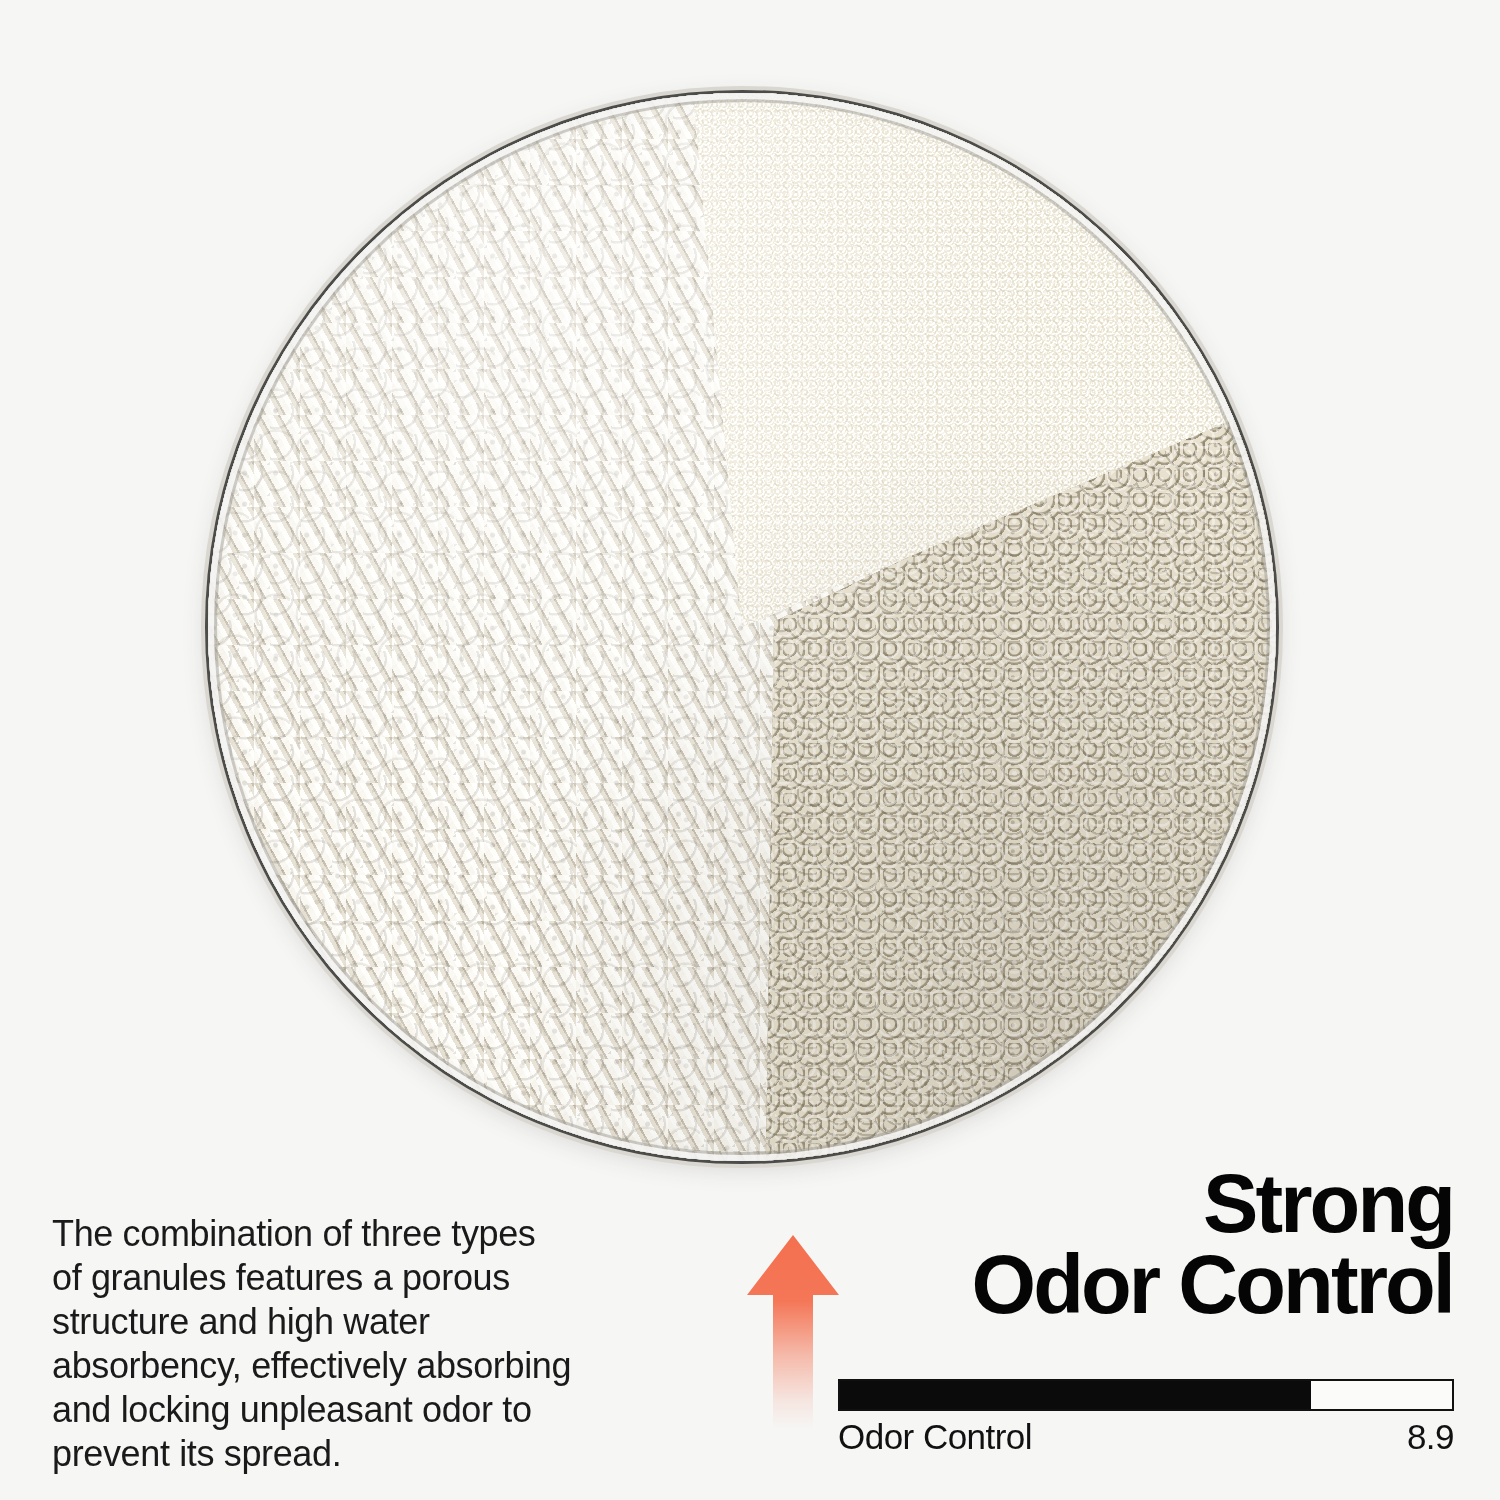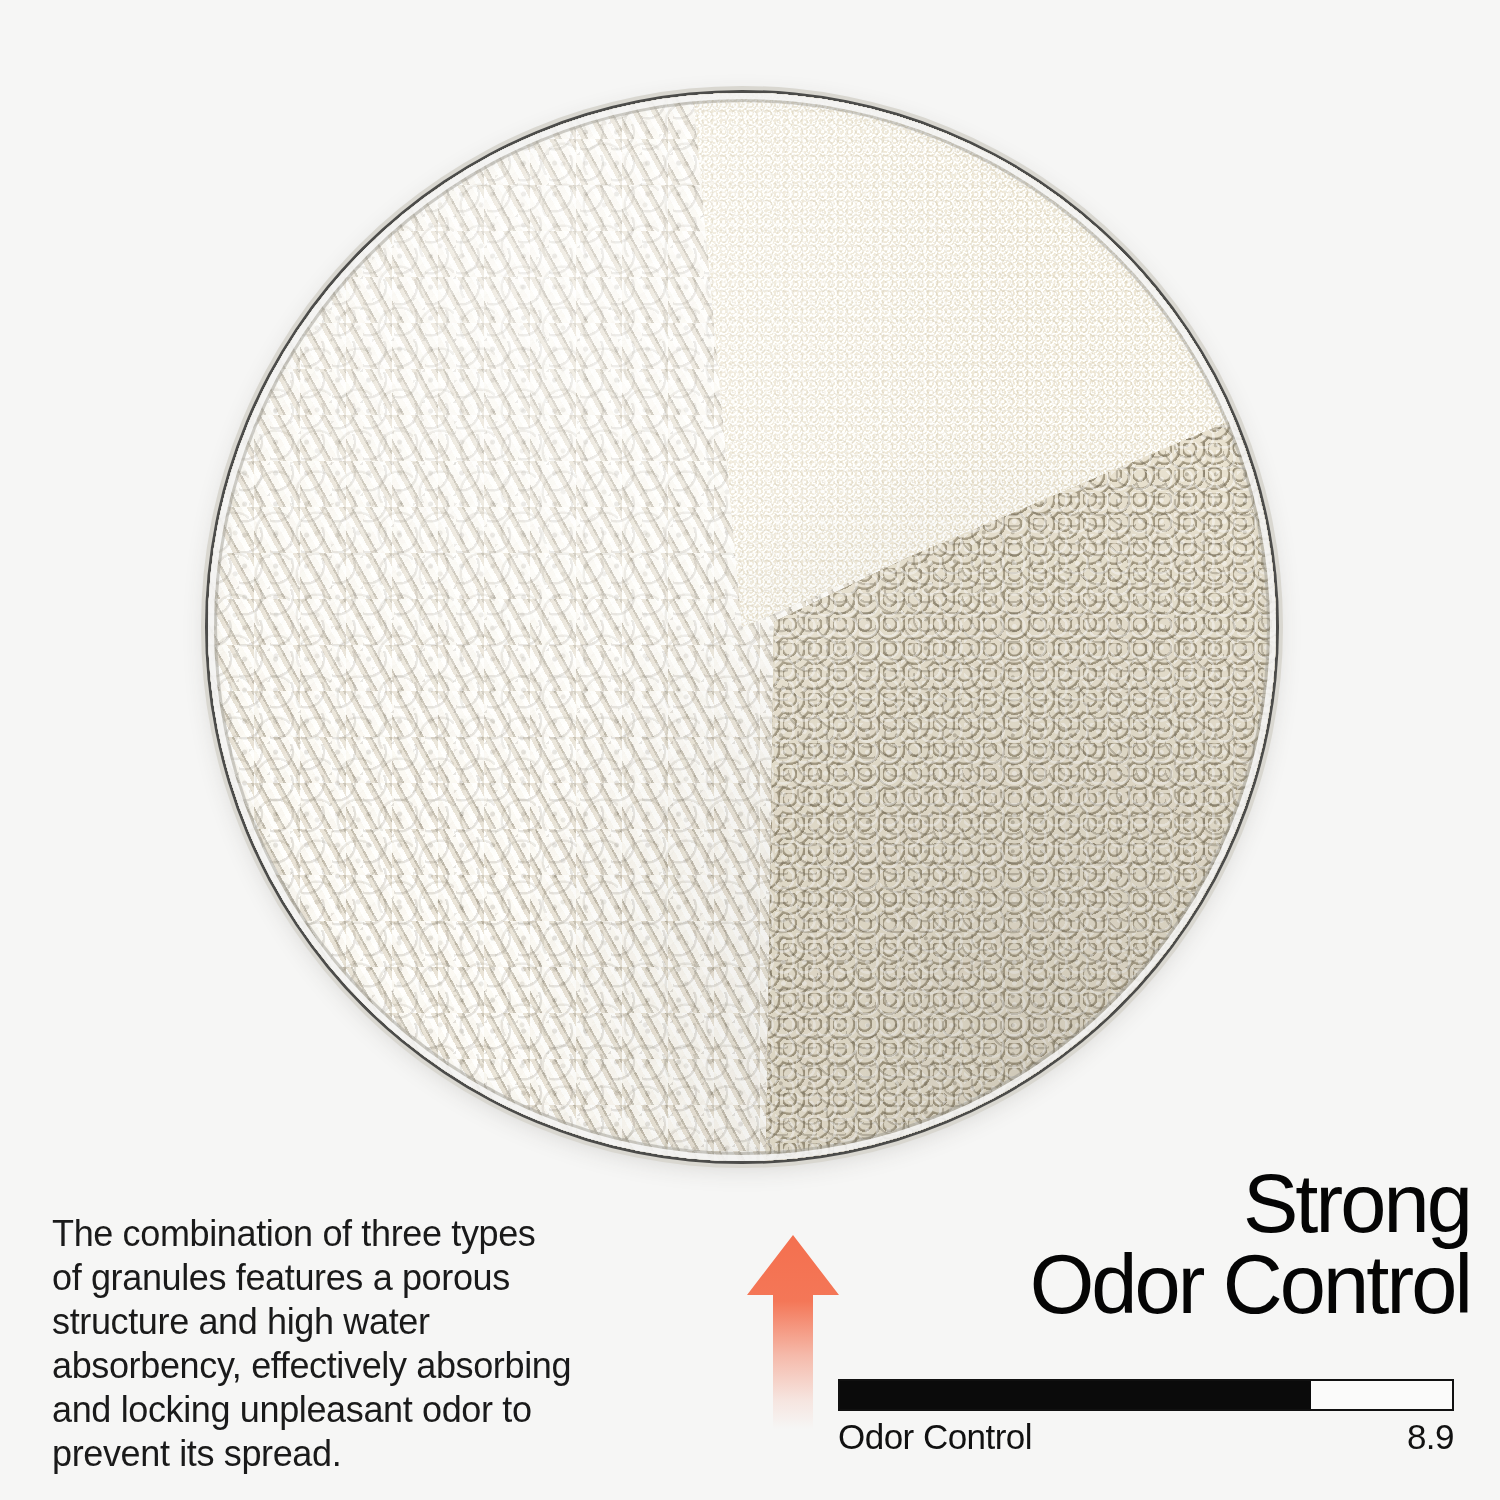--- a/index.html
+++ b/index.html
@@ -159,27 +159,27 @@
     font-size: 36px;
     line-height: 1.22;
     letter-spacing: -0.01em;
     color: #1a1a1a;
     font-weight: 400;
   }
 
   
   .headline {
     position: absolute;
-    right: 30px;
+    right: 47px;
     top: 1163px;
     width: 760px;
     text-align: right;
     font-size: 83px;
     line-height: 0.98;
-    font-weight: 400;
+    font-weight: 700;
     letter-spacing: -0.035em;
     color: #050505;
   }
   .headline .l2 { display: block; }
 
   
   .arrow {
     position: absolute;
     left: 745px;
     top: 1233px;

